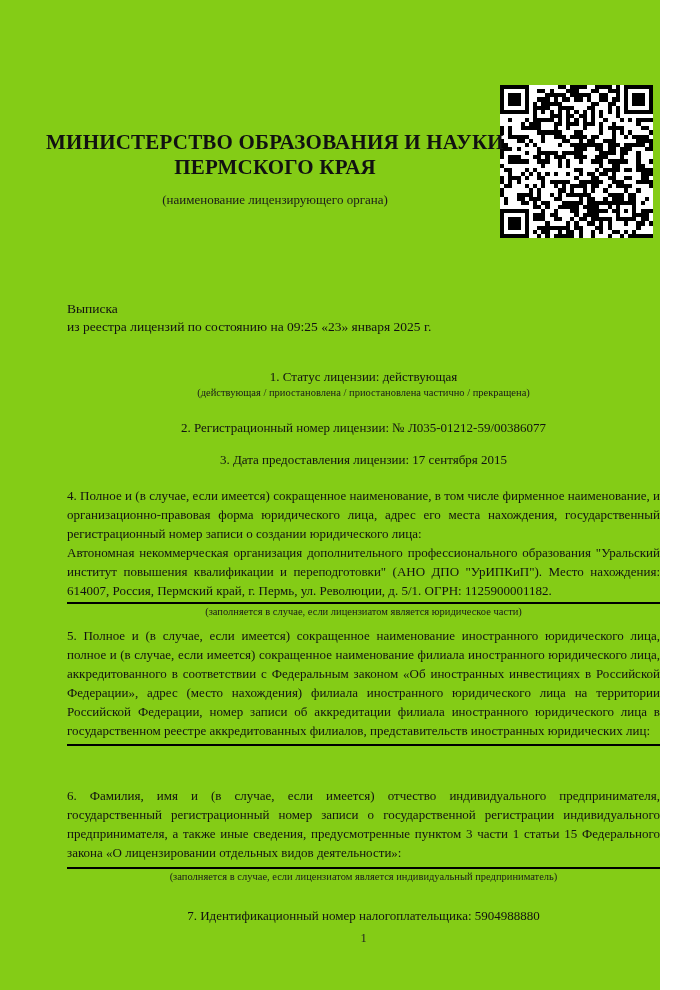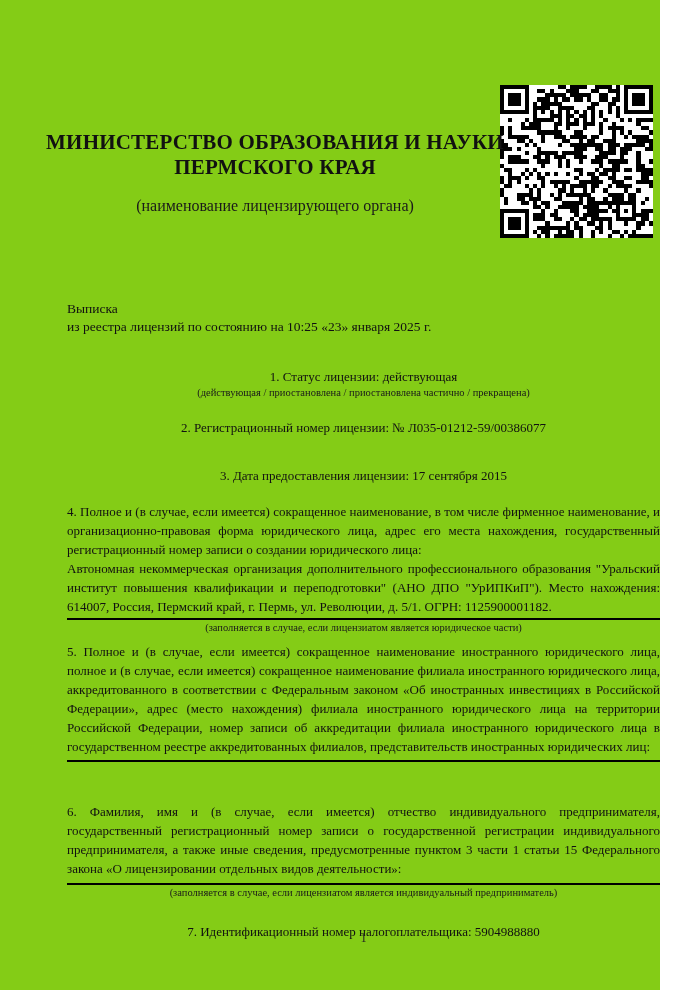--- a/index.html
+++ b/index.html
@@ -14,21 +14,21 @@
   
   .org{
     position:absolute; top:130px; left:40px; width:470px;
     text-align:center;
   }
   .org-line{
     font-size:21px; font-weight:bold; line-height:25px;
     letter-spacing:.2px;
   }
   .org-cap{
-    font-size:16px; line-height:13px; margin-top:19px; color:#1a1a1a;
+    font-size:13px; line-height:13px; margin-top:13px; color:#1a1a1a;
   }
   .qr-wrap{
     position:absolute; top:85px; left:500px; width:153px; height:153px;
   }
   
   .doc-body{
     position:absolute; top:300px; left:67px; width:593px;
     font-size:13px; line-height:19px;
   }
   .doc-title{ line-height:18px; font-size:13.5px;}
@@ -37,21 +37,21 @@
   .single{ text-align:center; line-height:17px;}
   .cap{
     font-size:10.5px; line-height:12px; text-align:center;
     margin-top:2px; color:#1a1a1a;
   }
   .rule{
     border-top:2px solid #000; height:0; margin-top:2px;
   }
   .item1{ margin-top:32px; }
   .item2{ margin-top:20px; }
-  .item3{ margin-top:31px; }
+  .item3{ margin-top:15px; }
   .item4{ margin-top:18px; }
   .item5{ margin-top:8px; }
   .item5 .rule{ margin-top:4px; }
   .item6{ margin-top:40px; }
   .item6 .rule{ margin-top:5px; }
   .item7{ margin-top:24px; }
   .pagenum{
     position:absolute; top:931px; left:67px; width:593px;
     text-align:center; font-size:12.5px; color:#222;
   }
@@ -755,21 +755,21 @@
   <div class="org">
     <div class="org-line">МИНИСТЕРСТВО ОБРАЗОВАНИЯ И НАУКИ</div>
     <div class="org-line">ПЕРМСКОГО КРАЯ</div>
     <div class="org-cap">(наименование лицензирующего органа)</div>
   </div>
 
   <div class="doc-body">
 
     <div class="doc-title">
       <div>Выписка</div>
-      <div>из реестра лицензий по состоянию на 10:25 «23» января 2025 г.</div>
+      <div>из реестра лицензий по состоянию на 09:25 «23» января 2025 г.</div>
     </div>
 
     <div class="item item1">
       <div class="single">1. Статус лицензии: действующая</div>
       <div class="cap">(действующая / приостановлена / приостановлена частично / прекращена)</div>
     </div>
 
     <div class="item item2">
       <div class="single">2. Регистрационный номер лицензии: № Л035-01212-59/00386077</div>
     </div>

